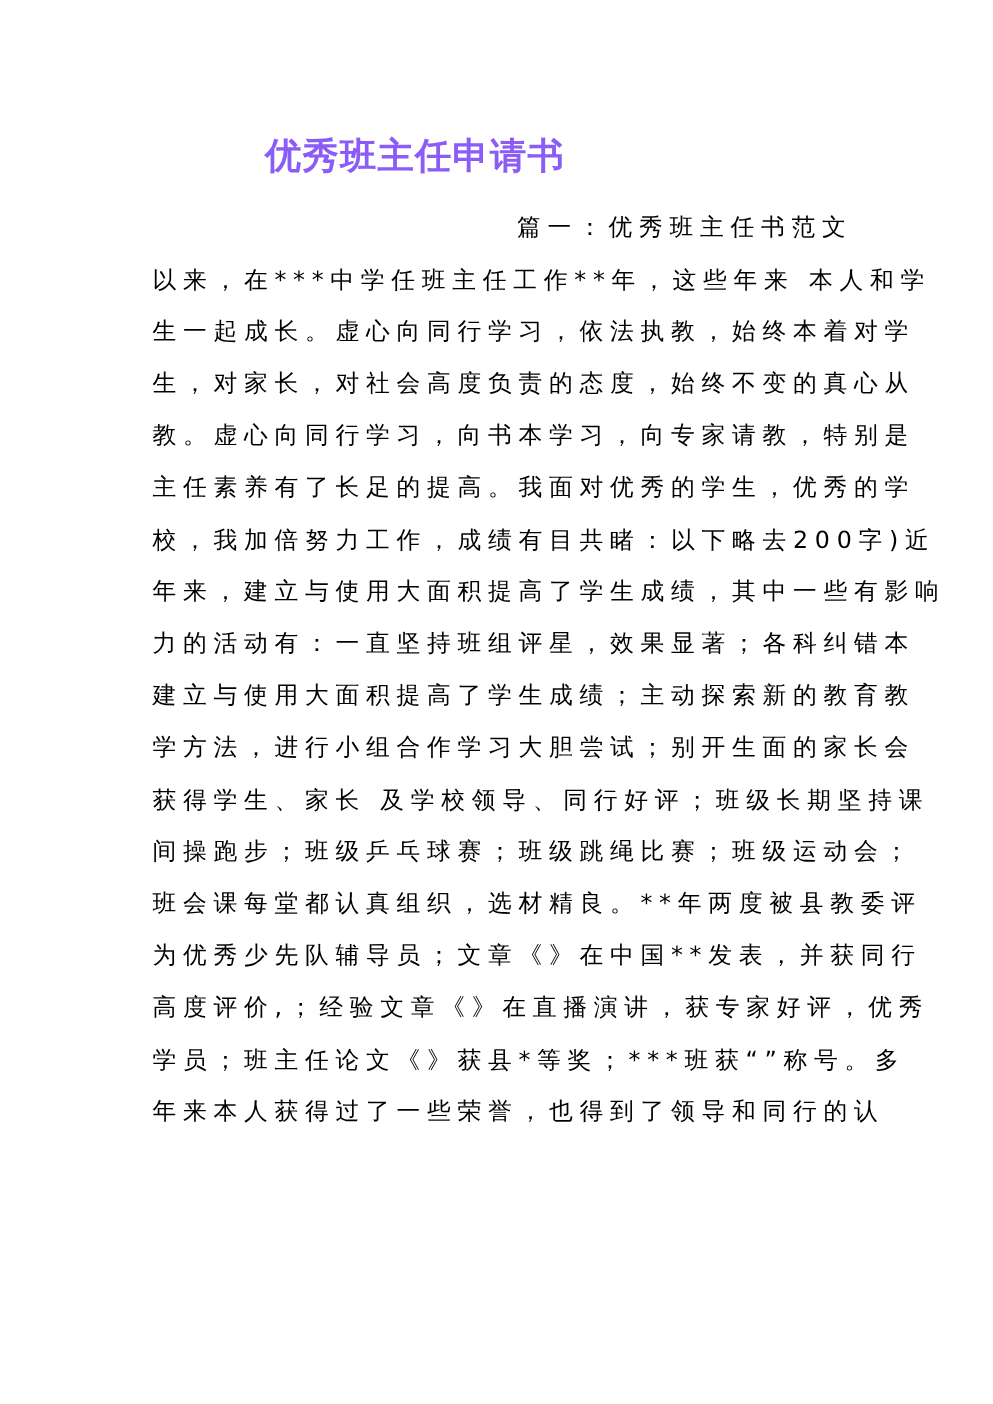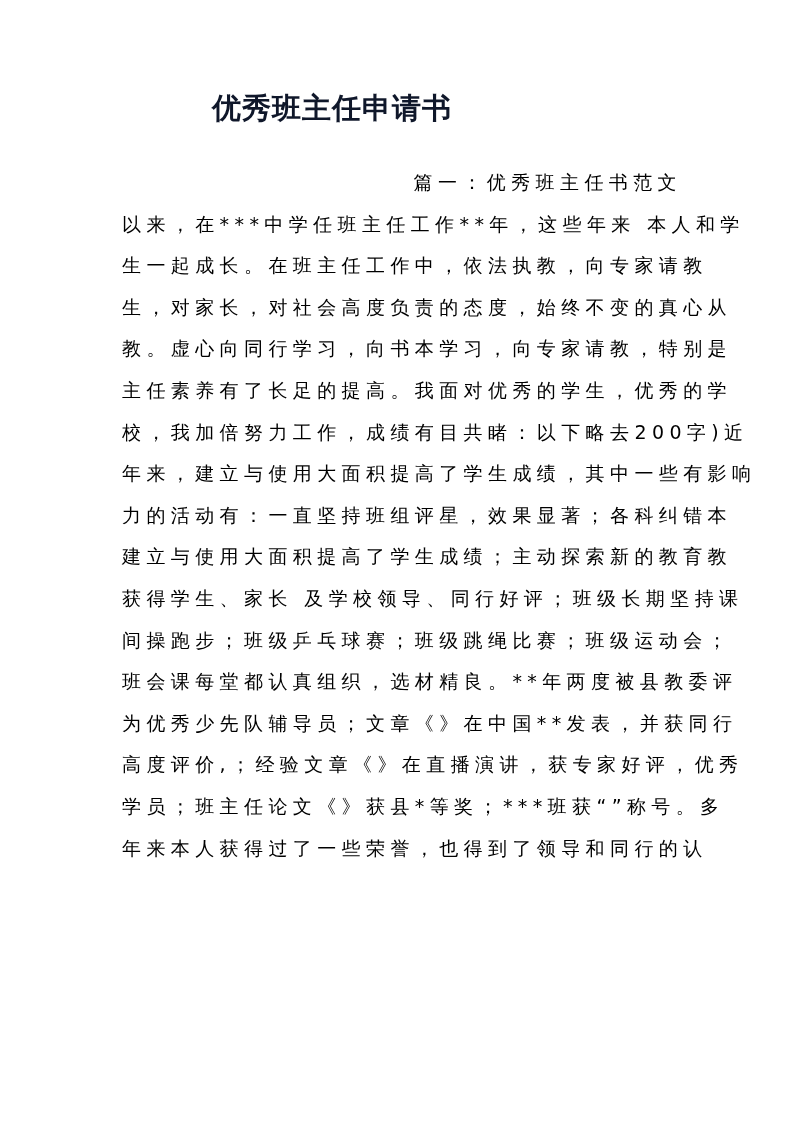--- a/index.html
+++ b/index.html
@@ -1,49 +1,50 @@
 <!DOCTYPE html>
 <html><head>
   <meta charset="utf-8">
   <style>
     html, body { margin: 0; padding: 0; background: #ffffff; }
     body { width: 794px; height: 1123px; position: relative; overflow: hidden; }
     .page { position: absolute; left: 0; top: 0; width: 794px; height: 1123px; background: #fff; }
     .title {
-      position: absolute; left: 0; top: 88px; width: 664px; text-align: center;
+      position: absolute; left: 0; top: 104px; width: 664px; text-align: center;
       font-family: "DejaVu Sans", sans-serif; font-weight: bold; font-size: 29px;
-      color: #0f172a; letter-spacing: 1px; line-height: 40px;
+      color: #8b5cf6; letter-spacing: 1px; line-height: 40px;
     }
     .body-text {
       position: absolute; left: 122px; top: 162px; width: 560px;
       font-family: "DejaVu Sans", sans-serif; font-size: 19px; color: #000;
     }
     .line {
       height: 41.6px; line-height: 41.6px; white-space: nowrap;
       letter-spacing: 5.4px;
       text-align: right;
     }
     .indent { padding-left: 43px; }
   </style>
 </head>
 <body>
 
 <div class="page">
   <div class="title">优秀班主任申请书</div>
   <div class="body-text">
     <div class="line indent">篇一：优秀班主任书范文</div>
     <div class="line">以来，在***中学任班主任工作**年，这些年来 本人和学</div>
-    <div class="line">生一起成长。在班主任工作中，依法执教，向专家请教</div>
+    <div class="line">生一起成长。虚心向同行学习，依法执教，始终本着对学</div>
     <div class="line">生，对家长，对社会高度负责的态度，始终不变的真心从</div>
     <div class="line">教。虚心向同行学习，向书本学习，向专家请教，特别是</div>
     <div class="line">主任素养有了长足的提高。我面对优秀的学生，优秀的学</div>
     <div class="line">校，我加倍努力工作，成绩有目共睹：以下略去200字)近</div>
     <div class="line">年来，建立与使用大面积提高了学生成绩，其中一些有影响</div>
     <div class="line">力的活动有：一直坚持班组评星，效果显著；各科纠错本</div>
     <div class="line">建立与使用大面积提高了学生成绩；主动探索新的教育教</div>
+    <div class="line">学方法，进行小组合作学习大胆尝试；别开生面的家长会</div>
     <div class="line">获得学生、家长 及学校领导、同行好评；班级长期坚持课</div>
     <div class="line">间操跑步；班级乒乓球赛；班级跳绳比赛；班级运动会；</div>
     <div class="line">班会课每堂都认真组织，选材精良。**年两度被县教委评</div>
     <div class="line">为优秀少先队辅导员；文章《》在中国**发表，并获同行</div>
     <div class="line">高度评价,；经验文章《》在直播演讲，获专家好评，优秀</div>
     <div class="line">学员；班主任论文《》获县*等奖；***班获“”称号。多</div>
     <div class="line">年来本人获得过了一些荣誉，也得到了领导和同行的认</div>
   </div>
 </div>
 

